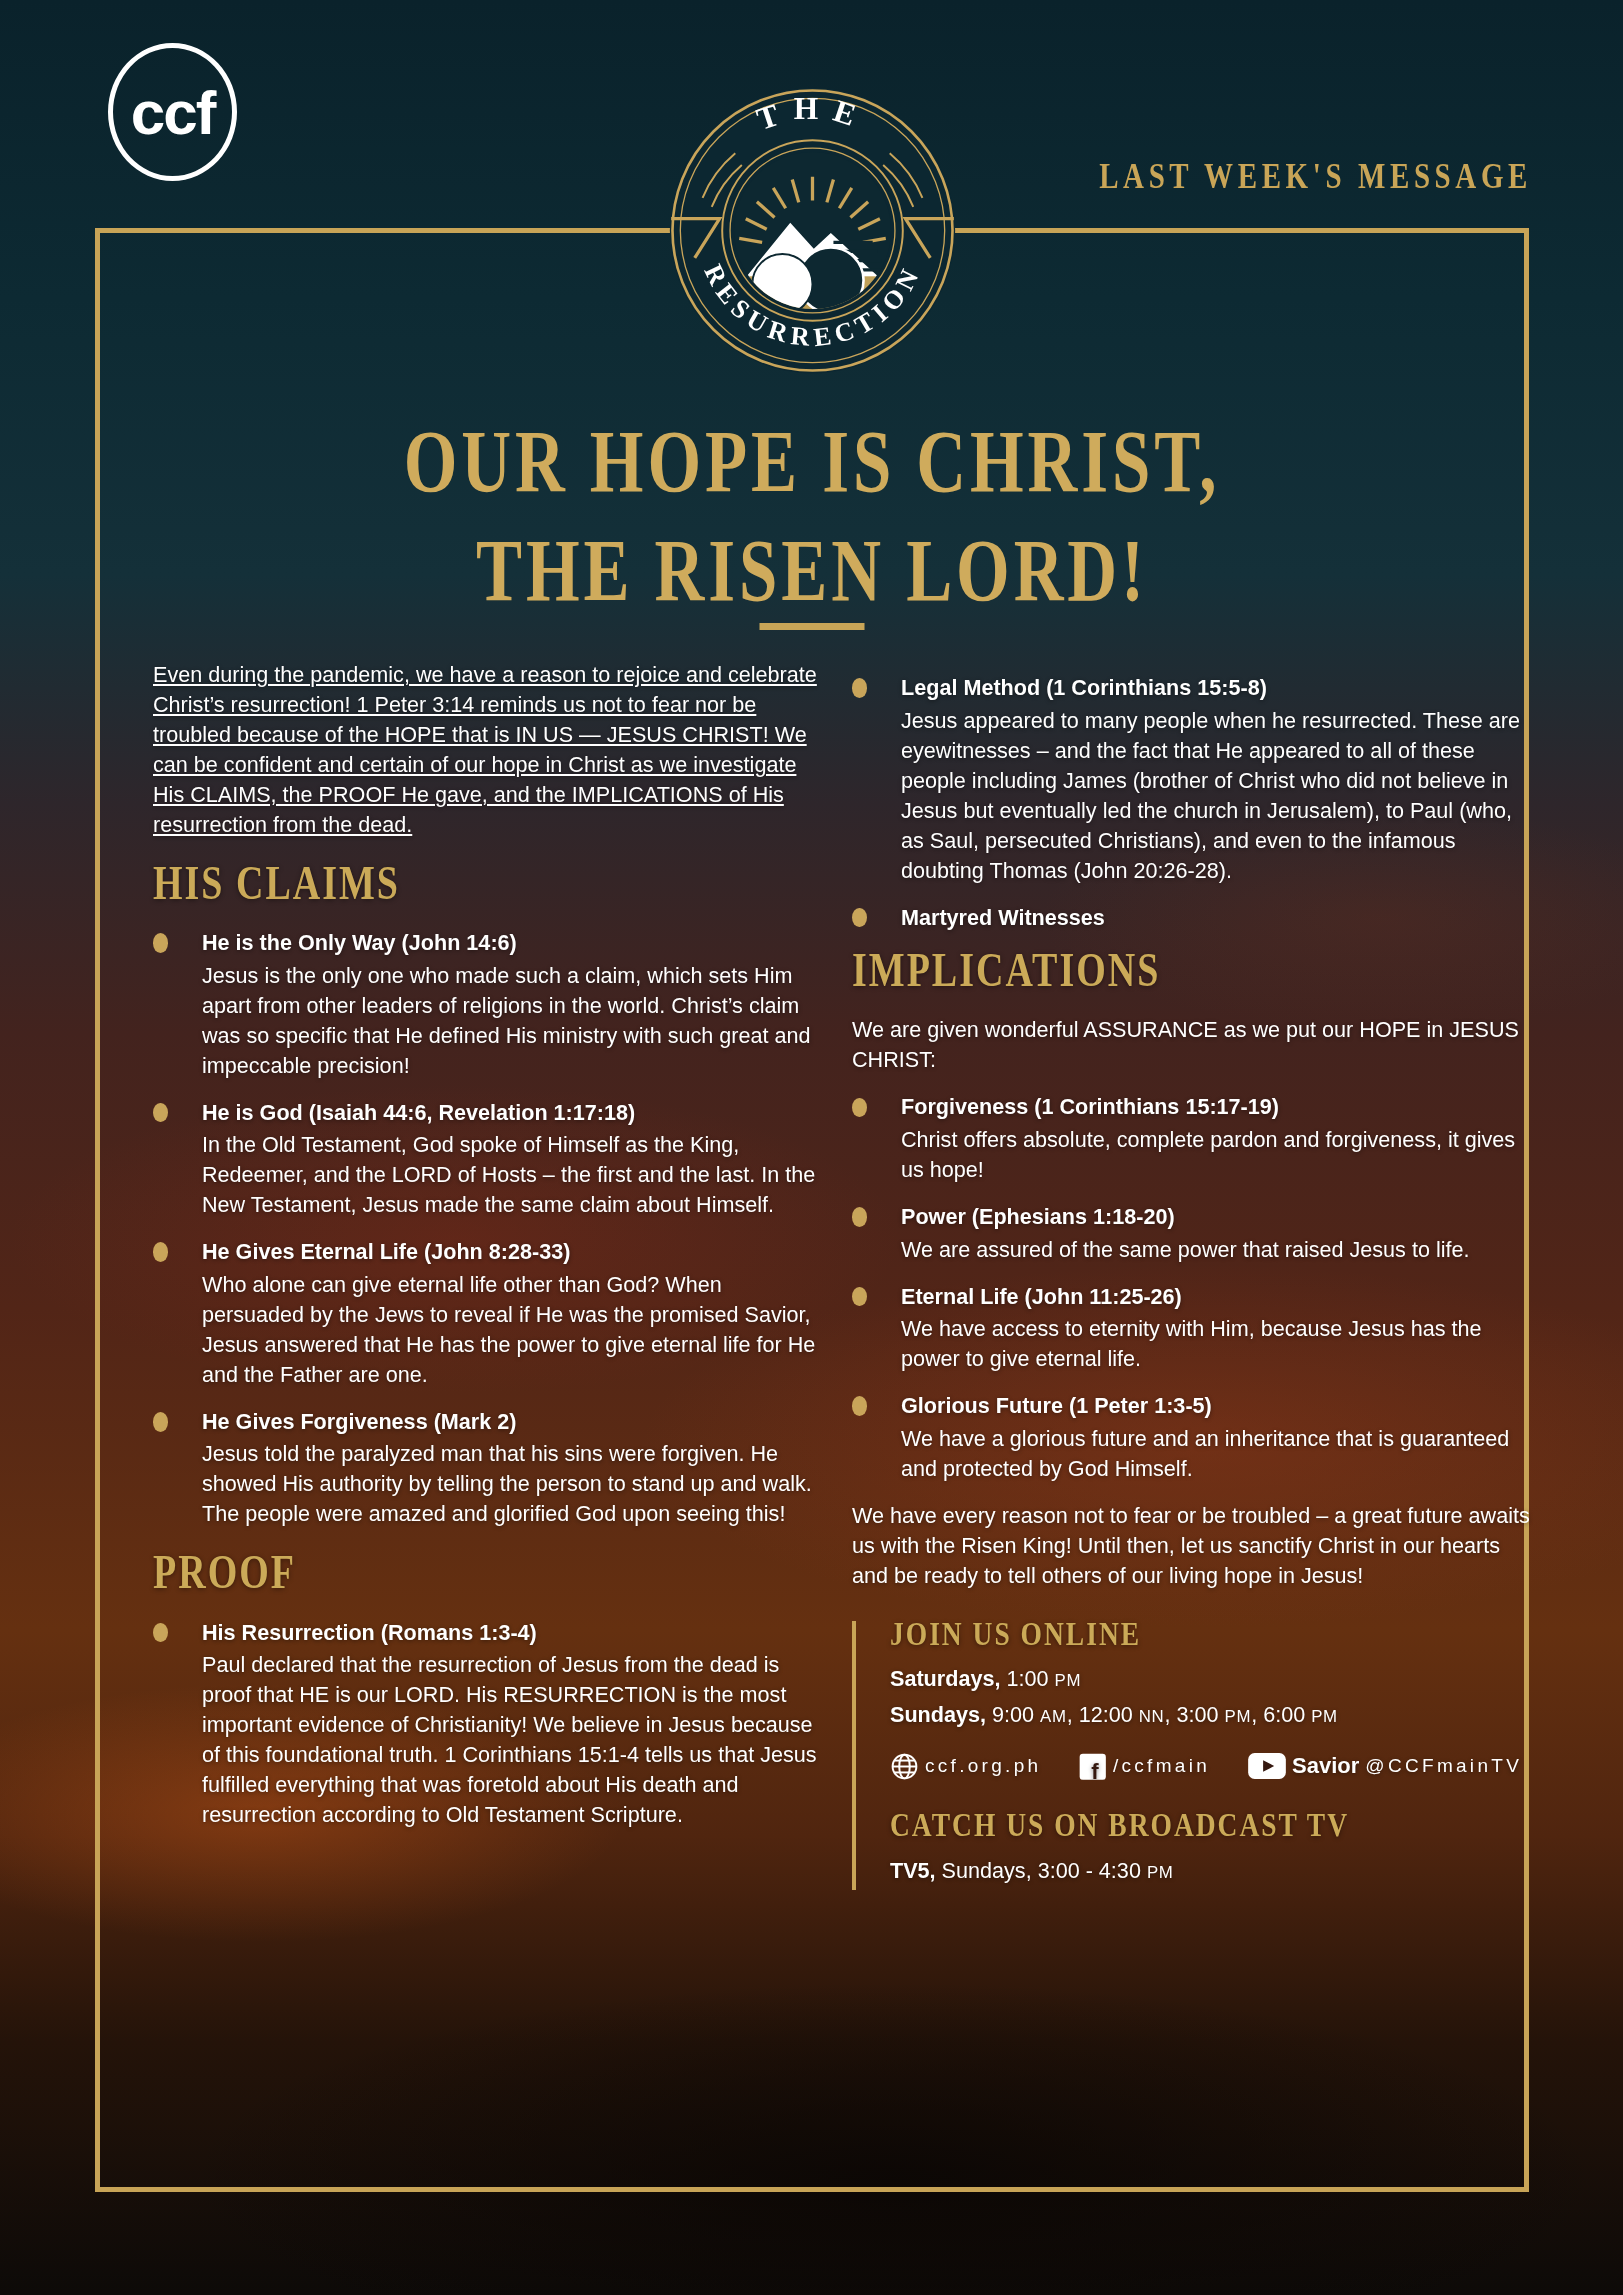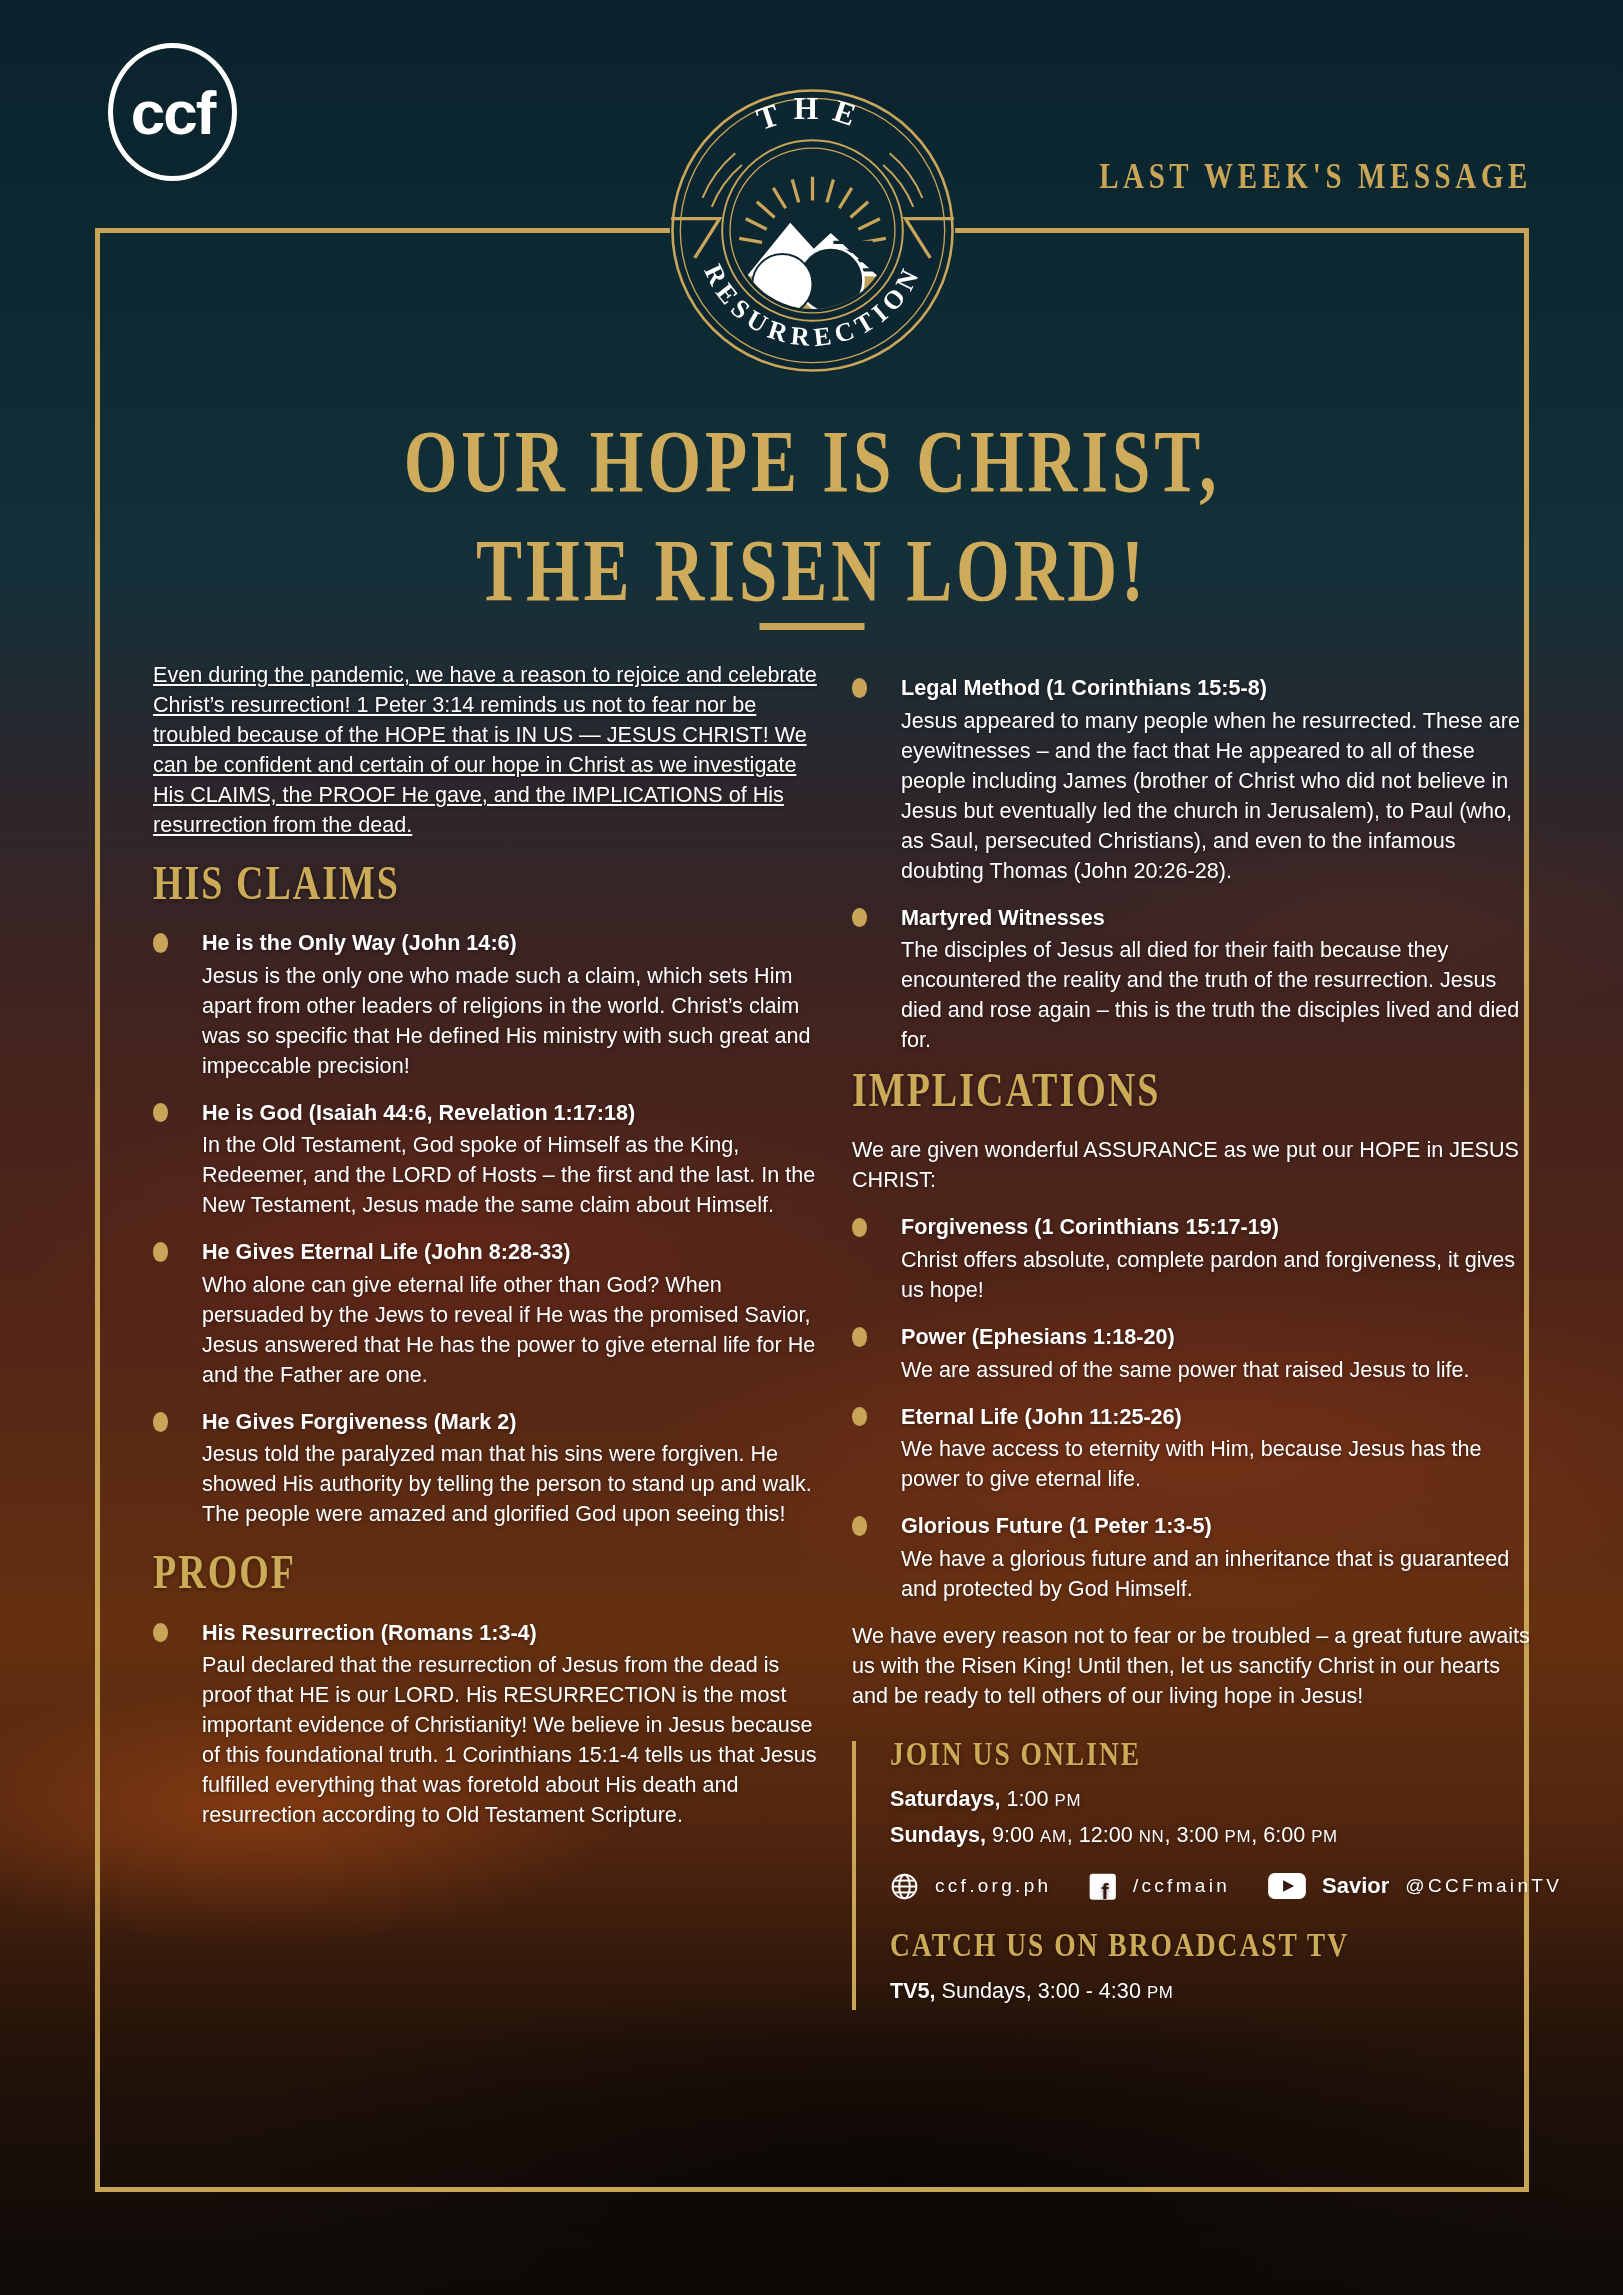--- a/index.html
+++ b/index.html
@@ -44,21 +44,21 @@
   .item{display:flex;gap:34px;margin:0 0 17px 0;}
   .bullet{flex:none;width:15px;height:19.6px;border-radius:50%;background:#c9a55a;margin-top:5.2px;}
   .item-title{font-weight:bold;margin:0 0 2.6px 0 !important;}
   .lead{margin:0 0 17px 0 !important;}
   .closing{margin:3.9px 0 0 0 !important;}
   .connect{margin-top:30px;border-left:4.6px solid #c9a557;padding-left:34px;}
   .sched{line-height:34px;}
   .b{font-weight:bold;}
   .sc{font-size:.78em;letter-spacing:0.7px;}
   .links{display:flex;align-items:center;gap:38px;margin-top:17px;}
-  .link{display:flex;align-items:center;gap:16px;font-size:19px;letter-spacing:3.3px;font-weight:500;}
+  .link{display:flex;align-items:center;gap:6px;font-size:19px;letter-spacing:3.3px;font-weight:500;}
   .yt-word{font-weight:bold;font-size:22px;letter-spacing:0;}
   .broadcast{margin-top:31px;}
 </style>
 </head>
 <body>
 
 <div class="page">
   <div class="frame"></div>
 
   <div class="logo">
@@ -180,21 +180,20 @@
       <span class="bullet"></span>
       <div>
           <p class="item-title">Legal Method (1 Corinthians 15:5-8)</p>
       <p>Jesus appeared to many people when he resurrected. These are eyewitnesses – and the fact that He appeared to all of these people including James (brother of Christ who did not believe in Jesus but eventually led the church in Jerusalem), to Paul (who, as Saul, persecuted Christians), and even to the infamous doubting Thomas (John 20:26-28).</p>
         </div>
     </div>
     <div class="item">
       <span class="bullet"></span>
       <div>
           <p class="item-title">Martyred Witnesses</p>
-      <p>The disciples of Jesus all died for their faith because they encountered the reality and the truth of the resurrection. Jesus died and rose again – this is the truth the disciples lived and died for.</p>
         </div>
     </div>
 
     <h2 class="gold" style="margin-top:19.6px">IMPLICATIONS</h2>
     <p class="lead">We are given wonderful ASSURANCE as we put our HOPE in JESUS CHRIST:</p>
 
     <div class="item">
       <span class="bullet"></span>
       <div>
           <p class="item-title">Forgiveness (1 Corinthians 15:17-19)</p>

